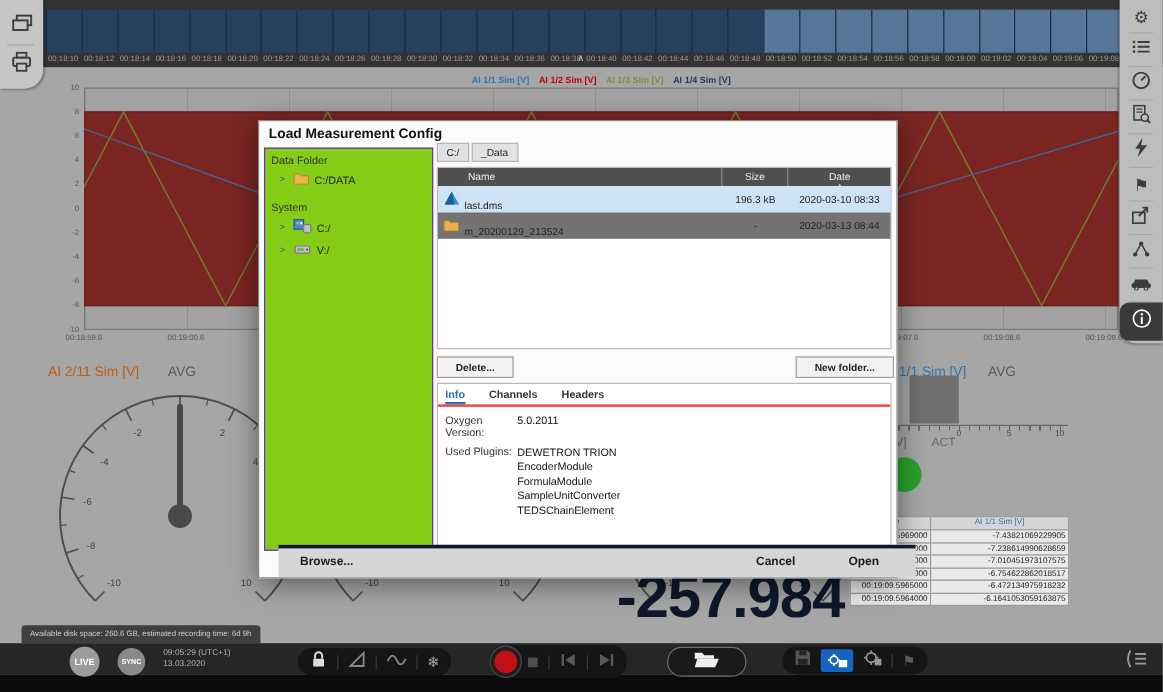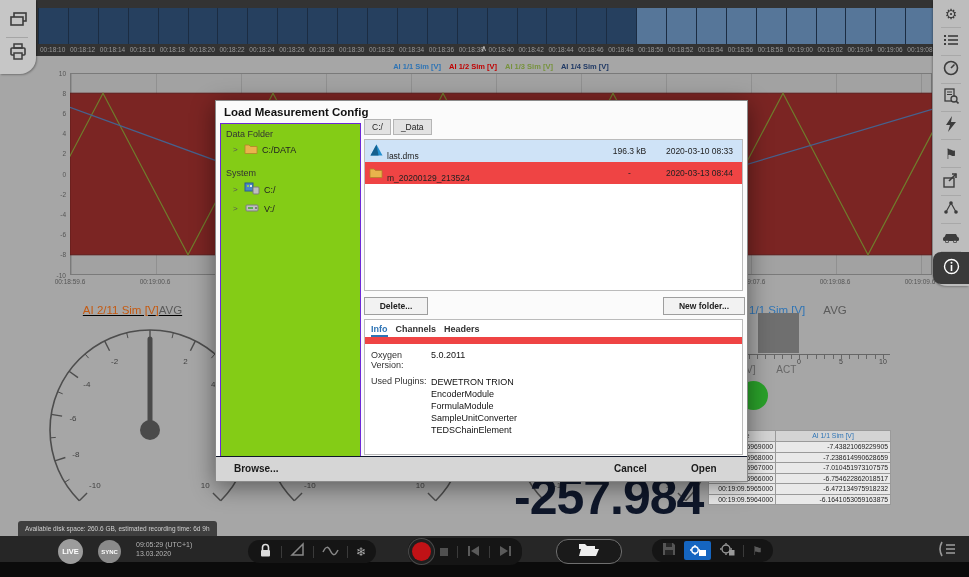--- a/index.html
+++ b/index.html
@@ -21,21 +21,21 @@
   
   #legend{left:70px;top:62px;width:862px;text-align:center;font-size:7.5px;font-weight:bold;z-index:1;}
   .legend-item{margin:0 4px;}
   #plot{left:70px;top:73px;width:862px;height:202px;box-sizing:border-box;border:1px solid #7a7a7a;
         background:#a2a2a2;background-image:repeating-linear-gradient(90deg,#909090 0 1px,transparent 1px 85px);z-index:1;}
   #chart-layer{left:0;top:0;width:969px;height:577px;pointer-events:none;z-index:2;}
   .ytick{position:absolute;left:42px;width:24px;text-align:right;font-size:6.5px;color:#555;}
   .xtick{position:absolute;top:278px;font-size:6.5px;color:#555;transform:translateX(-50%);white-space:nowrap;}
   #bgsvg{left:0;top:0;width:969px;height:577px;pointer-events:none;z-index:2;}
   
-  #gauge1-label{left:40px;top:304px;width:185px;display:flex;justify-content:center;gap:0;font-size:11.5px;z-index:1;text-decoration:underline;}
+  #gauge1-label{left:40px;top:304px;width:185px;display:flex;gap:24px;font-size:11.5px;z-index:1;}
   #rmeter-label{left:735px;top:304px;width:185px;display:flex;gap:18px;font-size:11.5px;z-index:1;}
   .stat-label{color:#5a5a5a;}
   #rmeter-bar{background:#6f6f6f;z-index:1;}
   #rmeter-axis{left:712px;top:354px;width:178px;height:1px;background:#666;z-index:1;}
   #rmeter-ticks{left:715px;top:355px;width:172px;height:4px;z-index:1;
     background:repeating-linear-gradient(90deg,#666 0 1px,transparent 1px 8.4px);}
   #meter-labels{left:715px;top:358px;width:180px;height:10px;z-index:1;}
   .mlabel{position:absolute;top:0;font-size:7px;color:#444;transform:translateX(-50%);}
   #indicator-row{left:746px;top:364px;font-size:10px;color:#666;z-index:1;}
   #indicator-act{margin-left:18px;}
@@ -61,38 +61,38 @@
   .tree-arrow{color:#555;font-size:8px;width:7px;}
   .crumb{display:inline-block;background:#e2e2e2;border:1px solid #b5b5b5;padding:2px 7px;margin-right:2px;font-size:8.5px;color:#222;}
   #dlg-files{position:absolute;left:148px;top:38px;width:379px;height:152px;background:#fff;border:1px solid #bbb;box-sizing:border-box;}
   #file-head{display:flex;background:#4f4f4f;color:#eee;height:15px;line-height:15px;font-size:8.5px;}
   .fh-name{width:237px;padding-left:25px;box-sizing:border-box;}
   .fh-size{width:55px;text-align:center;border-left:1px solid #8a8a8a;}
   .fh-date{width:85px;text-align:center;border-left:1px solid #8a8a8a;position:relative;}
   .sort-arrow{position:absolute;left:50%;top:8px;font-size:5px;transform:translateX(-50%);color:#ddd;}
   .file-row{display:flex;align-items:center;height:22px;font-size:8.5px;}
   .file-row.selected{background:#cfe3f7;}
-  .file-row.alt{background:#ef4444;}
+  .file-row.alt{background:#737373;}
   .fc-icon{width:22px;text-align:center;}
   .fc-name{width:215px;margin-top:10px;}
   .fc-size{width:55px;text-align:center;}
   .fc-date{width:85px;text-align:center;}
   .dlg-btn{position:absolute;background:#f2f2f2;border:1px solid #9e9e9e;font-size:8.5px;font-weight:bold;
            color:#222;text-align:center;padding:3px 0;}
   #btn-delete{left:148px;top:196px;width:62px;}
   #btn-newfolder{left:447px;top:196px;width:80px;}
   #dlg-info{position:absolute;left:148px;top:218px;width:379px;height:136px;background:#fff;border:1px solid #bbb;box-sizing:border-box;}
-  #info-tabs{display:flex;gap:8px;padding:4px 0 0 6px;border-bottom:7px solid #ef4444;height:13px;font-weight:bold;}
+  #info-tabs{display:flex;gap:20px;padding:4px 0 0 6px;border-bottom:2px solid #ef4444;height:13px;font-weight:bold;}
   .tab{color:#333;}
   .tab.active{color:#2e74b5;border-bottom:2px solid #2e74b5;}
   .info-grid{display:flex;margin:6px 0 0 6px;}
   .info-lbl{width:60px;color:#333;}
   .plugin-line,.info-val{color:#111;}
   .plugin-line{line-height:12px;}
-  #dlg-footer{position:absolute;left:0;bottom:0;width:100%;height:24px;background:#d6d6d6;border-top:1px solid #0f172a;}
+  #dlg-footer{position:absolute;left:16px;bottom:0;width:100%;height:24px;background:#d6d6d6;border-top:3px solid #0f172a;}
   .foot-btn{position:absolute;top:6px;font-size:10px;font-weight:bold;color:#1a1a1a;}
   #btn-browse{left:18px;}
   #btn-cancel{left:398px;}
   #btn-open{left:475px;}
   
   #sidebar{left:933px;top:0;width:36px;height:286px;background:#bdbdbd;border-radius:0 0 0 14px;z-index:6;
            box-shadow:-1px 1px 2px rgba(0,0,0,.25);}
   .sb-slot{width:36px;height:27px;display:flex;align-items:center;justify-content:center;color:#3c3c3c;}
   .sb-sep{width:20px;height:1px;background:#a8a8a8;margin:0 auto;}
   .sb-slot.active{background:#3a3a3a;border-radius:8px 0 0 8px;color:#fff;height:32px;}
@@ -468,20 +468,25 @@
             </svg></span>
         <span>V:/</span>
       </div>
     </div>
 
     <div class="abs" style="left:148px;top:18px;">
       <span class="crumb">C:/</span><span class="crumb">_Data</span>
     </div>
 
     <div id="dlg-files">
+      <div id="file-head">
+        <span class="fh-name">Name</span>
+        <span class="fh-size">Size</span>
+        <span class="fh-date"><span>Date</span><span class="sort-arrow">▲</span></span>
+      </div>
       <div class="file-row selected">
         <span class="fc-icon"><svg width="13" height="12" viewBox="0 0 13 12">
               <polygon points="6.5,0.5 12.5,11.5 0.5,11.5" fill="#2490d0"></polygon>
               <polygon points="6.5,0.5 8.5,11.5 0.5,11.5" fill="#16608e"></polygon>
             </svg></span>
         <span class="fc-name">last.dms</span>
         <span class="fc-size">196.3 kB</span>
         <span class="fc-date">2020-03-10 08:33</span>
       </div>
       <div class="file-row alt">

